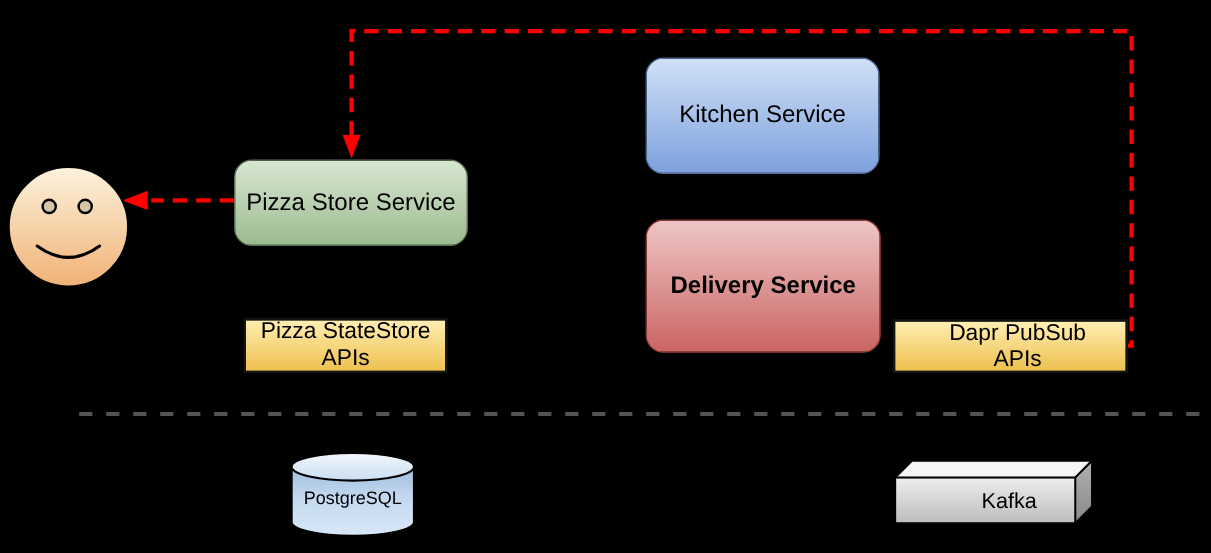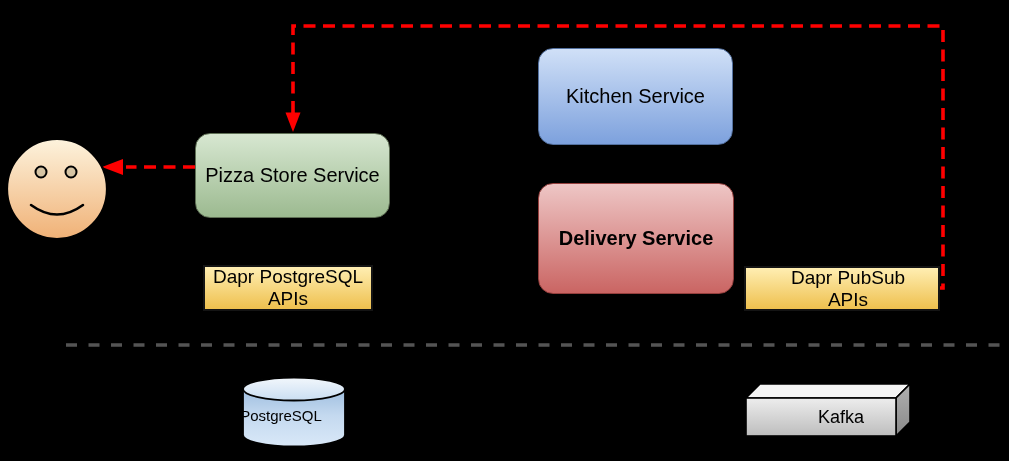--- a/index.html
+++ b/index.html
@@ -27,21 +27,21 @@
     justify-content: center;
     text-align: right;
     color: #000000;
     box-sizing: border-box;
   }
   .node-rounded {
     border-radius: 15px;
     font-size: 20px;
   }
   .node-pizza {
-    left: 195px; top: 133px; width: 195px; height: 85px;
+    left: 195px; top: 133px; width: 195px; height: 72px;
     background: linear-gradient(180deg, #d7e7d1 0%, #9cba90 100%);
     border: 1.7px solid #5f7055;
   }
   .node-kitchen {
     left: 538px; top: 48px; width: 195px; height: 97px;
     background: linear-gradient(180deg, #d0e0f7 0%, #7da1dd 100%);
     border: 1.7px solid #54719f;
   }
   .node-delivery {
     left: 538px; top: 183px; width: 196px; height: 111px;
@@ -59,21 +59,21 @@
   .node-statestore { left: 203px; top: 265px; width: 170px; height: 46px; }
   .node-pubsub    { left: 744px; top: 266px; width: 196px; height: 45px; padding-left: 12px; }
   .shape-label {
     position: absolute;
     display: flex;
     align-items: center;
     justify-content: center;
     text-align: center;
     color: #000000;
   }
-  .label-postgres { left: 230px; top: 396px; width: 102px; height: 38px; font-size: 15px; }
+  .label-postgres { left: 243px; top: 396px; width: 102px; height: 38px; font-size: 15px; }
   .label-kafka    { left: 746px; top: 398px; width: 150px; height: 38px; font-size: 18px; margin-left: 20px; }
 </style>
 </head>
 <body>
 
 <div class="canvas">
 
   <svg class="layer" viewBox="0 0 1009 461">
     <defs>
       <linearGradient id="gradFace" x1="0" y1="0" x2="0" y2="1">
@@ -132,21 +132,21 @@
 
   <div class="node node-rounded node-kitchen">
     <span>Kitchen Service</span>
   </div>
 
   <div class="node node-rounded node-delivery">
     <span>Delivery Service</span>
   </div>
 
   <div class="node node-api node-statestore">
-    <span>Dapr PostgreSQL</span>
+    <span>Pizza StateStore</span>
     <span>APIs</span>
   </div>
 
   <div class="node node-api node-pubsub">
     <span>Dapr PubSub</span>
     <span>APIs</span>
   </div>
 
   <div class="shape-label label-postgres">PostgreSQL</div>
   <div class="shape-label label-kafka">Kafka</div>

